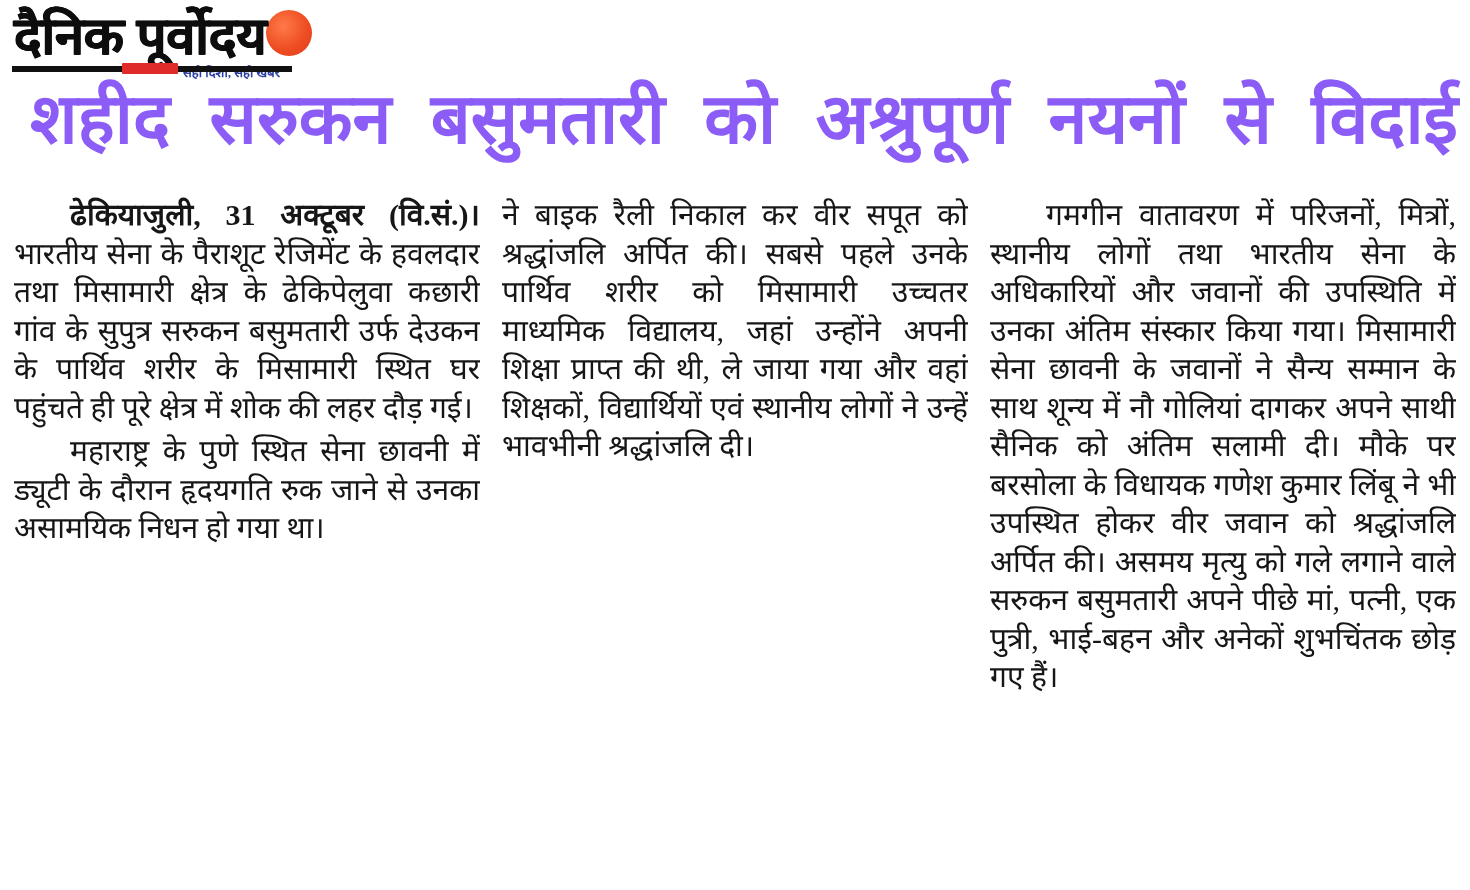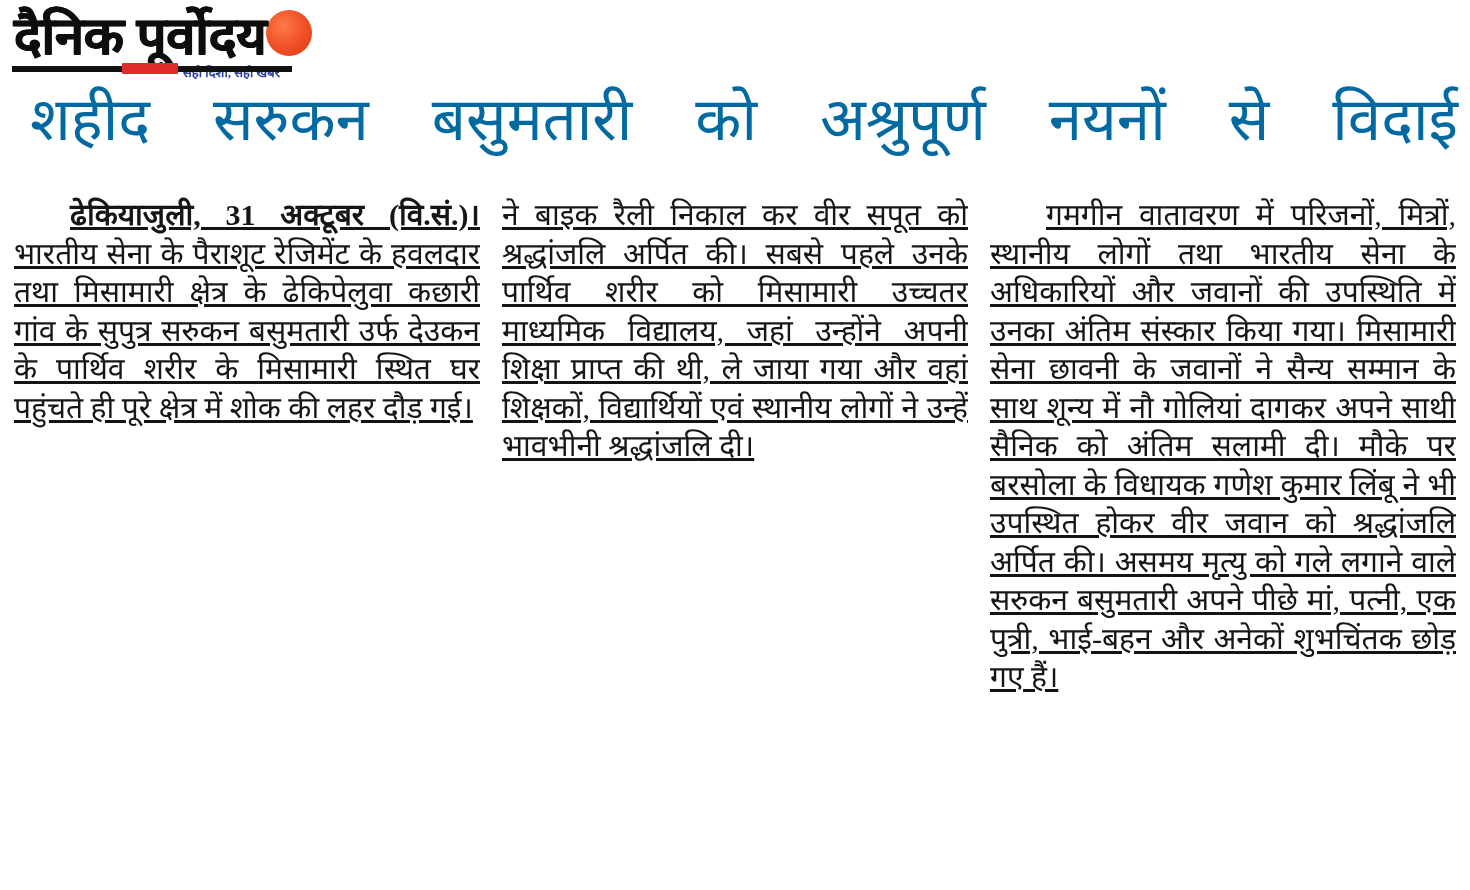--- a/index.html
+++ b/index.html
@@ -67,37 +67,36 @@
     background: #e02b2b;
     border-radius: 1px;
     z-index: 2;
   }
 
   
   .headline {
     position: absolute;
     top: 70px; left: 30px; right: 12px;
     margin: 0;
-    font-size: 60px;
-    font-weight: 400;
+    font-size: 70px;
+    font-weight: 700;
     line-height: 100px;
-    color: #0369a1;
+    color: #8b5cf6;
     white-space: nowrap;
     text-align: justify;
     text-align-last: justify;
     word-spacing: 8px;
   }
 
   
   .columns {
     position: absolute;
     top: 196px; left: 14px; right: 14px; bottom: 2px;
     display: flex;
     gap: 22px;
-    text-decoration: underline;
   }
   .column {
     flex: 1 1 0;
     font-size: 30px;
     line-height: 38.5px;
     text-align: justify;
     color: #161616;
     overflow: hidden;
   }
   .column p {
@@ -119,20 +118,21 @@
 </div>
 <div class="masthead-rule"></div>
 <div class="masthead-badge"></div>
 
 <h1 class="headline">शहीद सरुकन बसुमतारी को अश्रुपूर्ण नयनों से विदाई</h1>
 
 <div class="columns">
 
   <div class="column">
     <p><span class="dateline">ढेकियाजुली, 31 अक्टूबर (वि.सं.)।</span> <span>भारतीय सेना के पैराशूट रेजिमेंट के हवलदार तथा मिसामारी क्षेत्र के ढेकिपेलुवा कछारी गांव के सुपुत्र सरुकन बसुमतारी उर्फ देउकन के पार्थिव शरीर के मिसामारी स्थित घर पहुंचते ही पूरे क्षेत्र में शोक की लहर दौड़ गई।</span></p>
+    <p>महाराष्ट्र के पुणे स्थित सेना छावनी में ड्यूटी के दौरान हृदयगति रुक जाने से उनका असामयिक निधन हो गया था।</p>
   </div>
 
   <div class="column">
     <p class="no-indent">ने बाइक रैली निकाल कर वीर सपूत को श्रद्धांजलि अर्पित की। सबसे पहले उनके पार्थिव शरीर को मिसामारी उच्चतर माध्यमिक विद्यालय, जहां उन्होंने अपनी शिक्षा प्राप्त की थी, ले जाया गया और वहां शिक्षकों, विद्यार्थियों एवं स्थानीय लोगों ने उन्हें भावभीनी श्रद्धांजलि दी।</p>
   </div>
 
   <div class="column">
     <p>गमगीन वातावरण में परिजनों, मित्रों, स्थानीय लोगों तथा भारतीय सेना के अधिकारियों और जवानों की उपस्थिति में उनका अंतिम संस्कार किया गया। मिसामारी सेना छावनी के जवानों ने सैन्य सम्मान के साथ शून्य में नौ गोलियां दागकर अपने साथी सैनिक को अंतिम सलामी दी। मौके पर बरसोला के विधायक गणेश कुमार लिंबू ने भी उपस्थित होकर वीर जवान को श्रद्धांजलि अर्पित की। असमय मृत्यु को गले लगाने वाले सरुकन बसुमतारी अपने पीछे मां, पत्नी, एक पुत्री, भाई-बहन और अनेकों शुभचिंतक छोड़ गए हैं।</p>
   </div>
 

